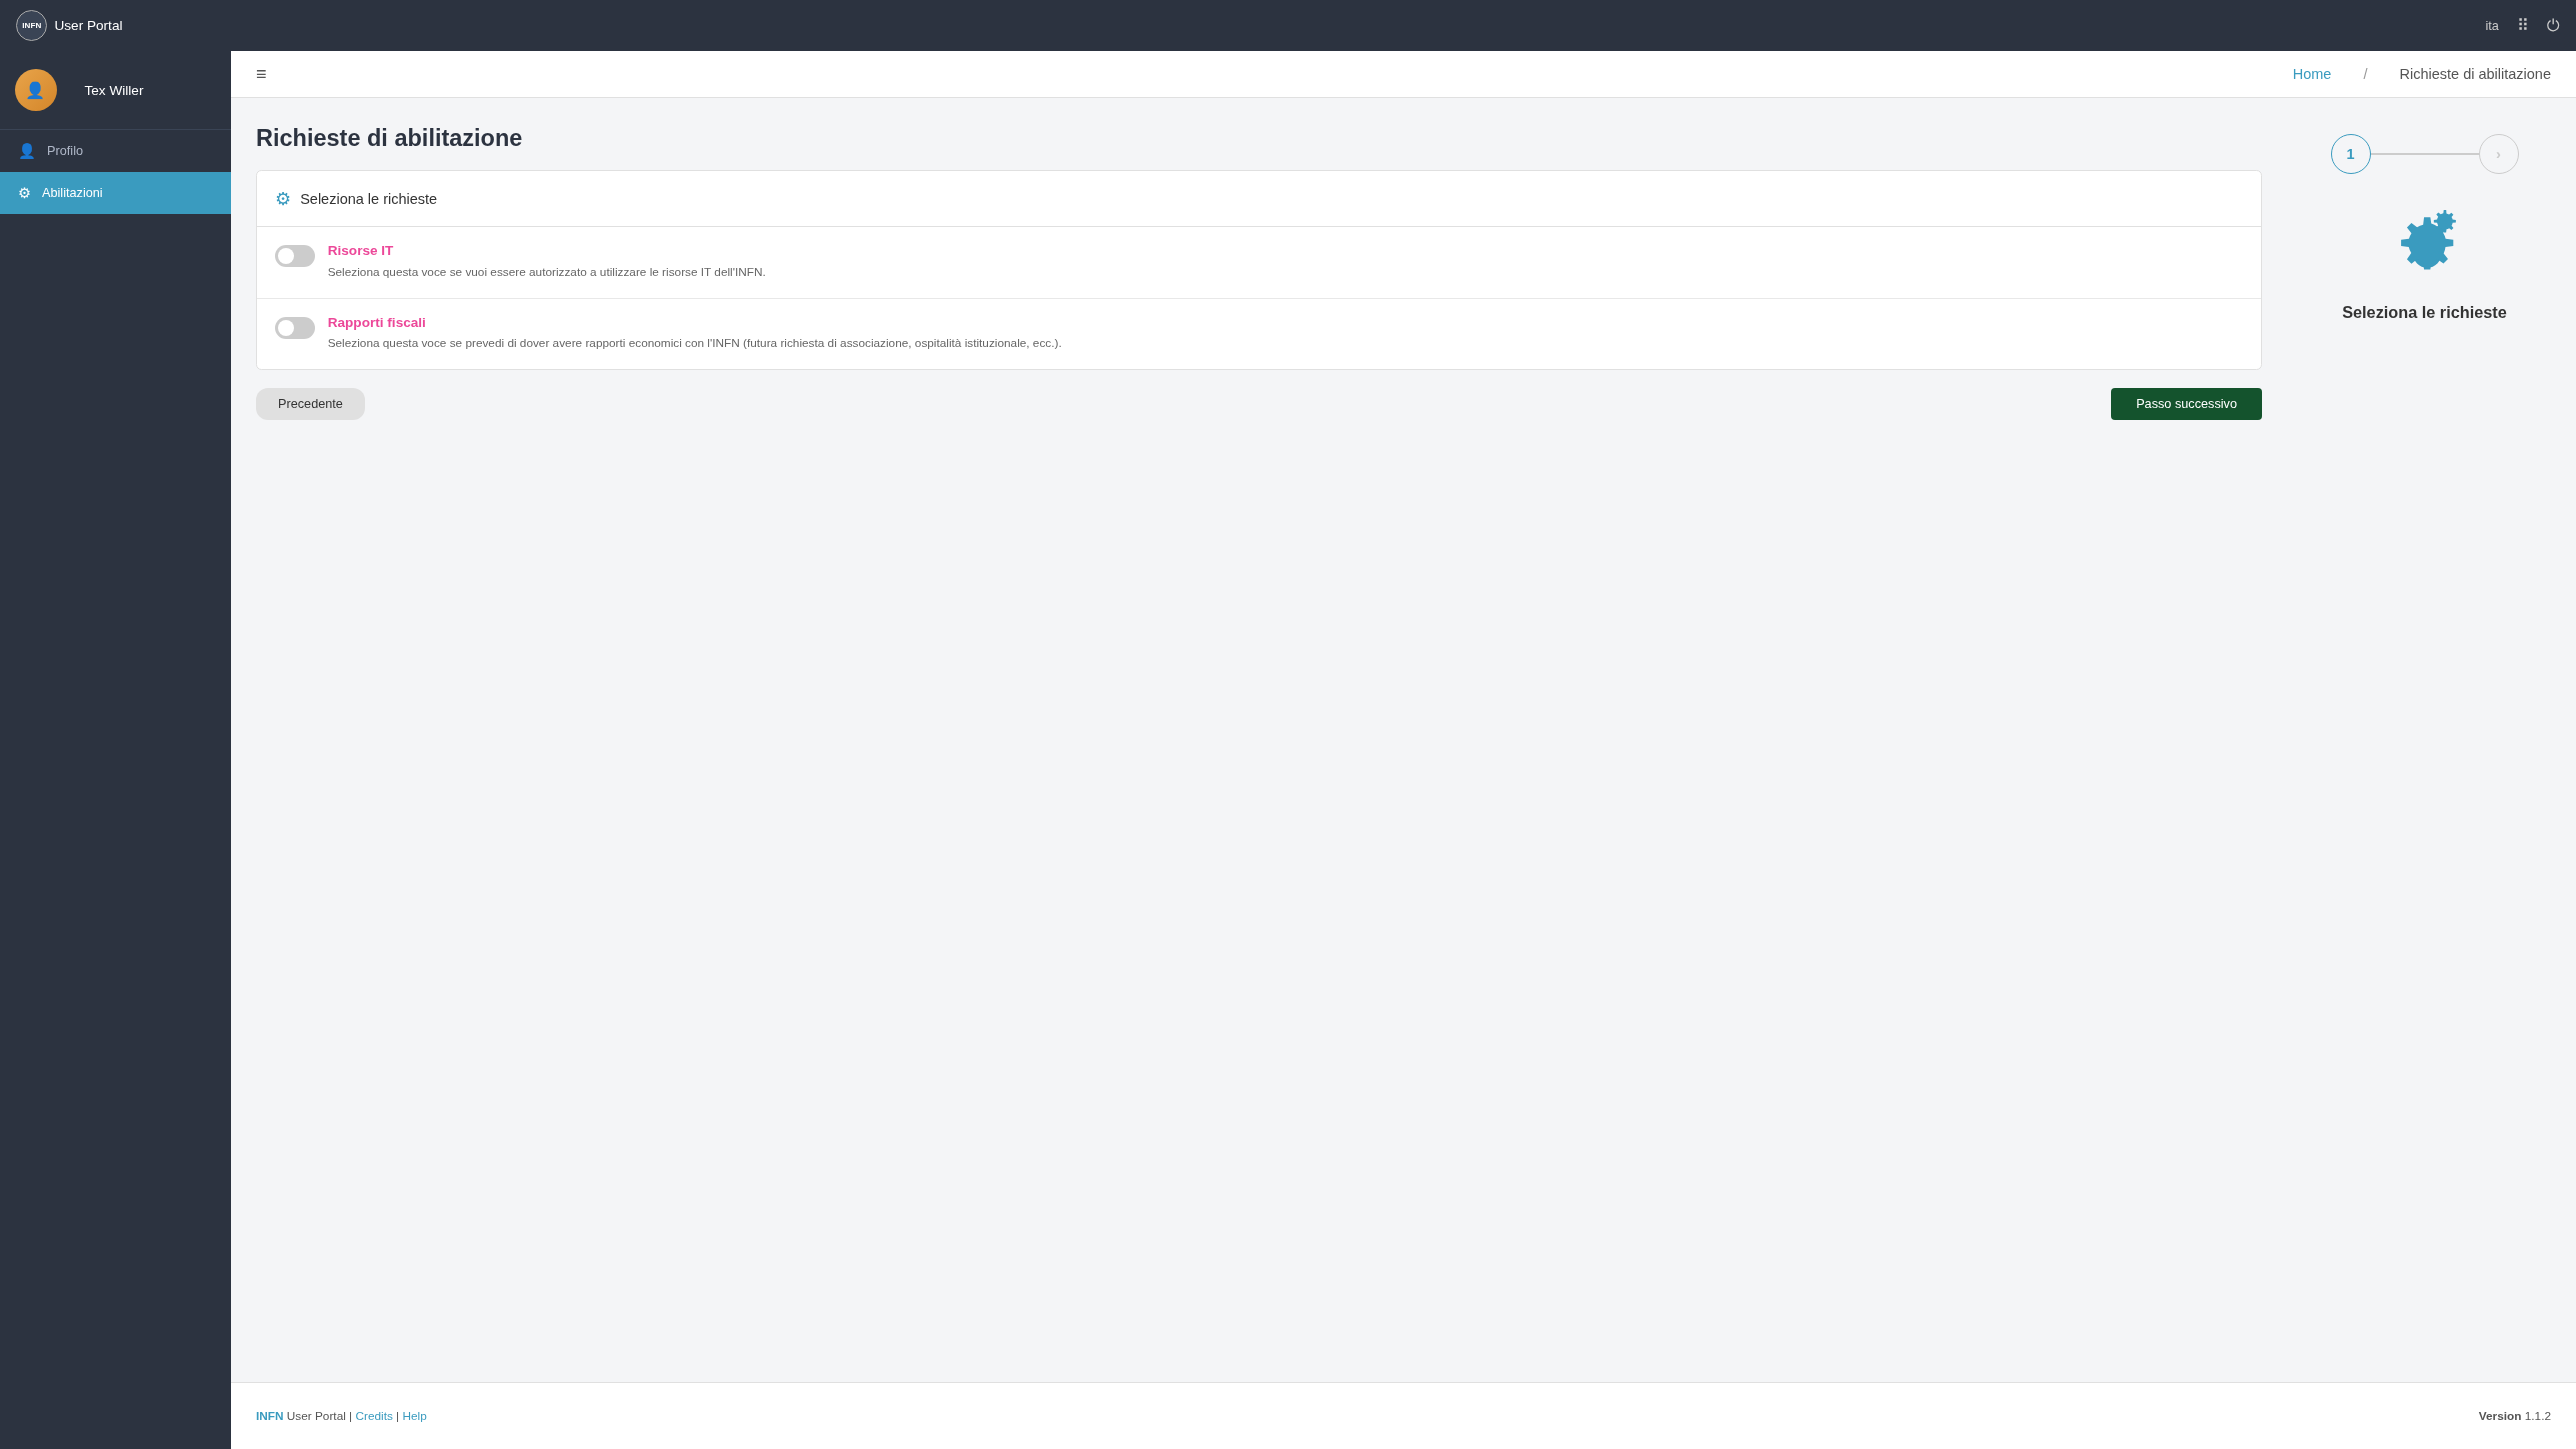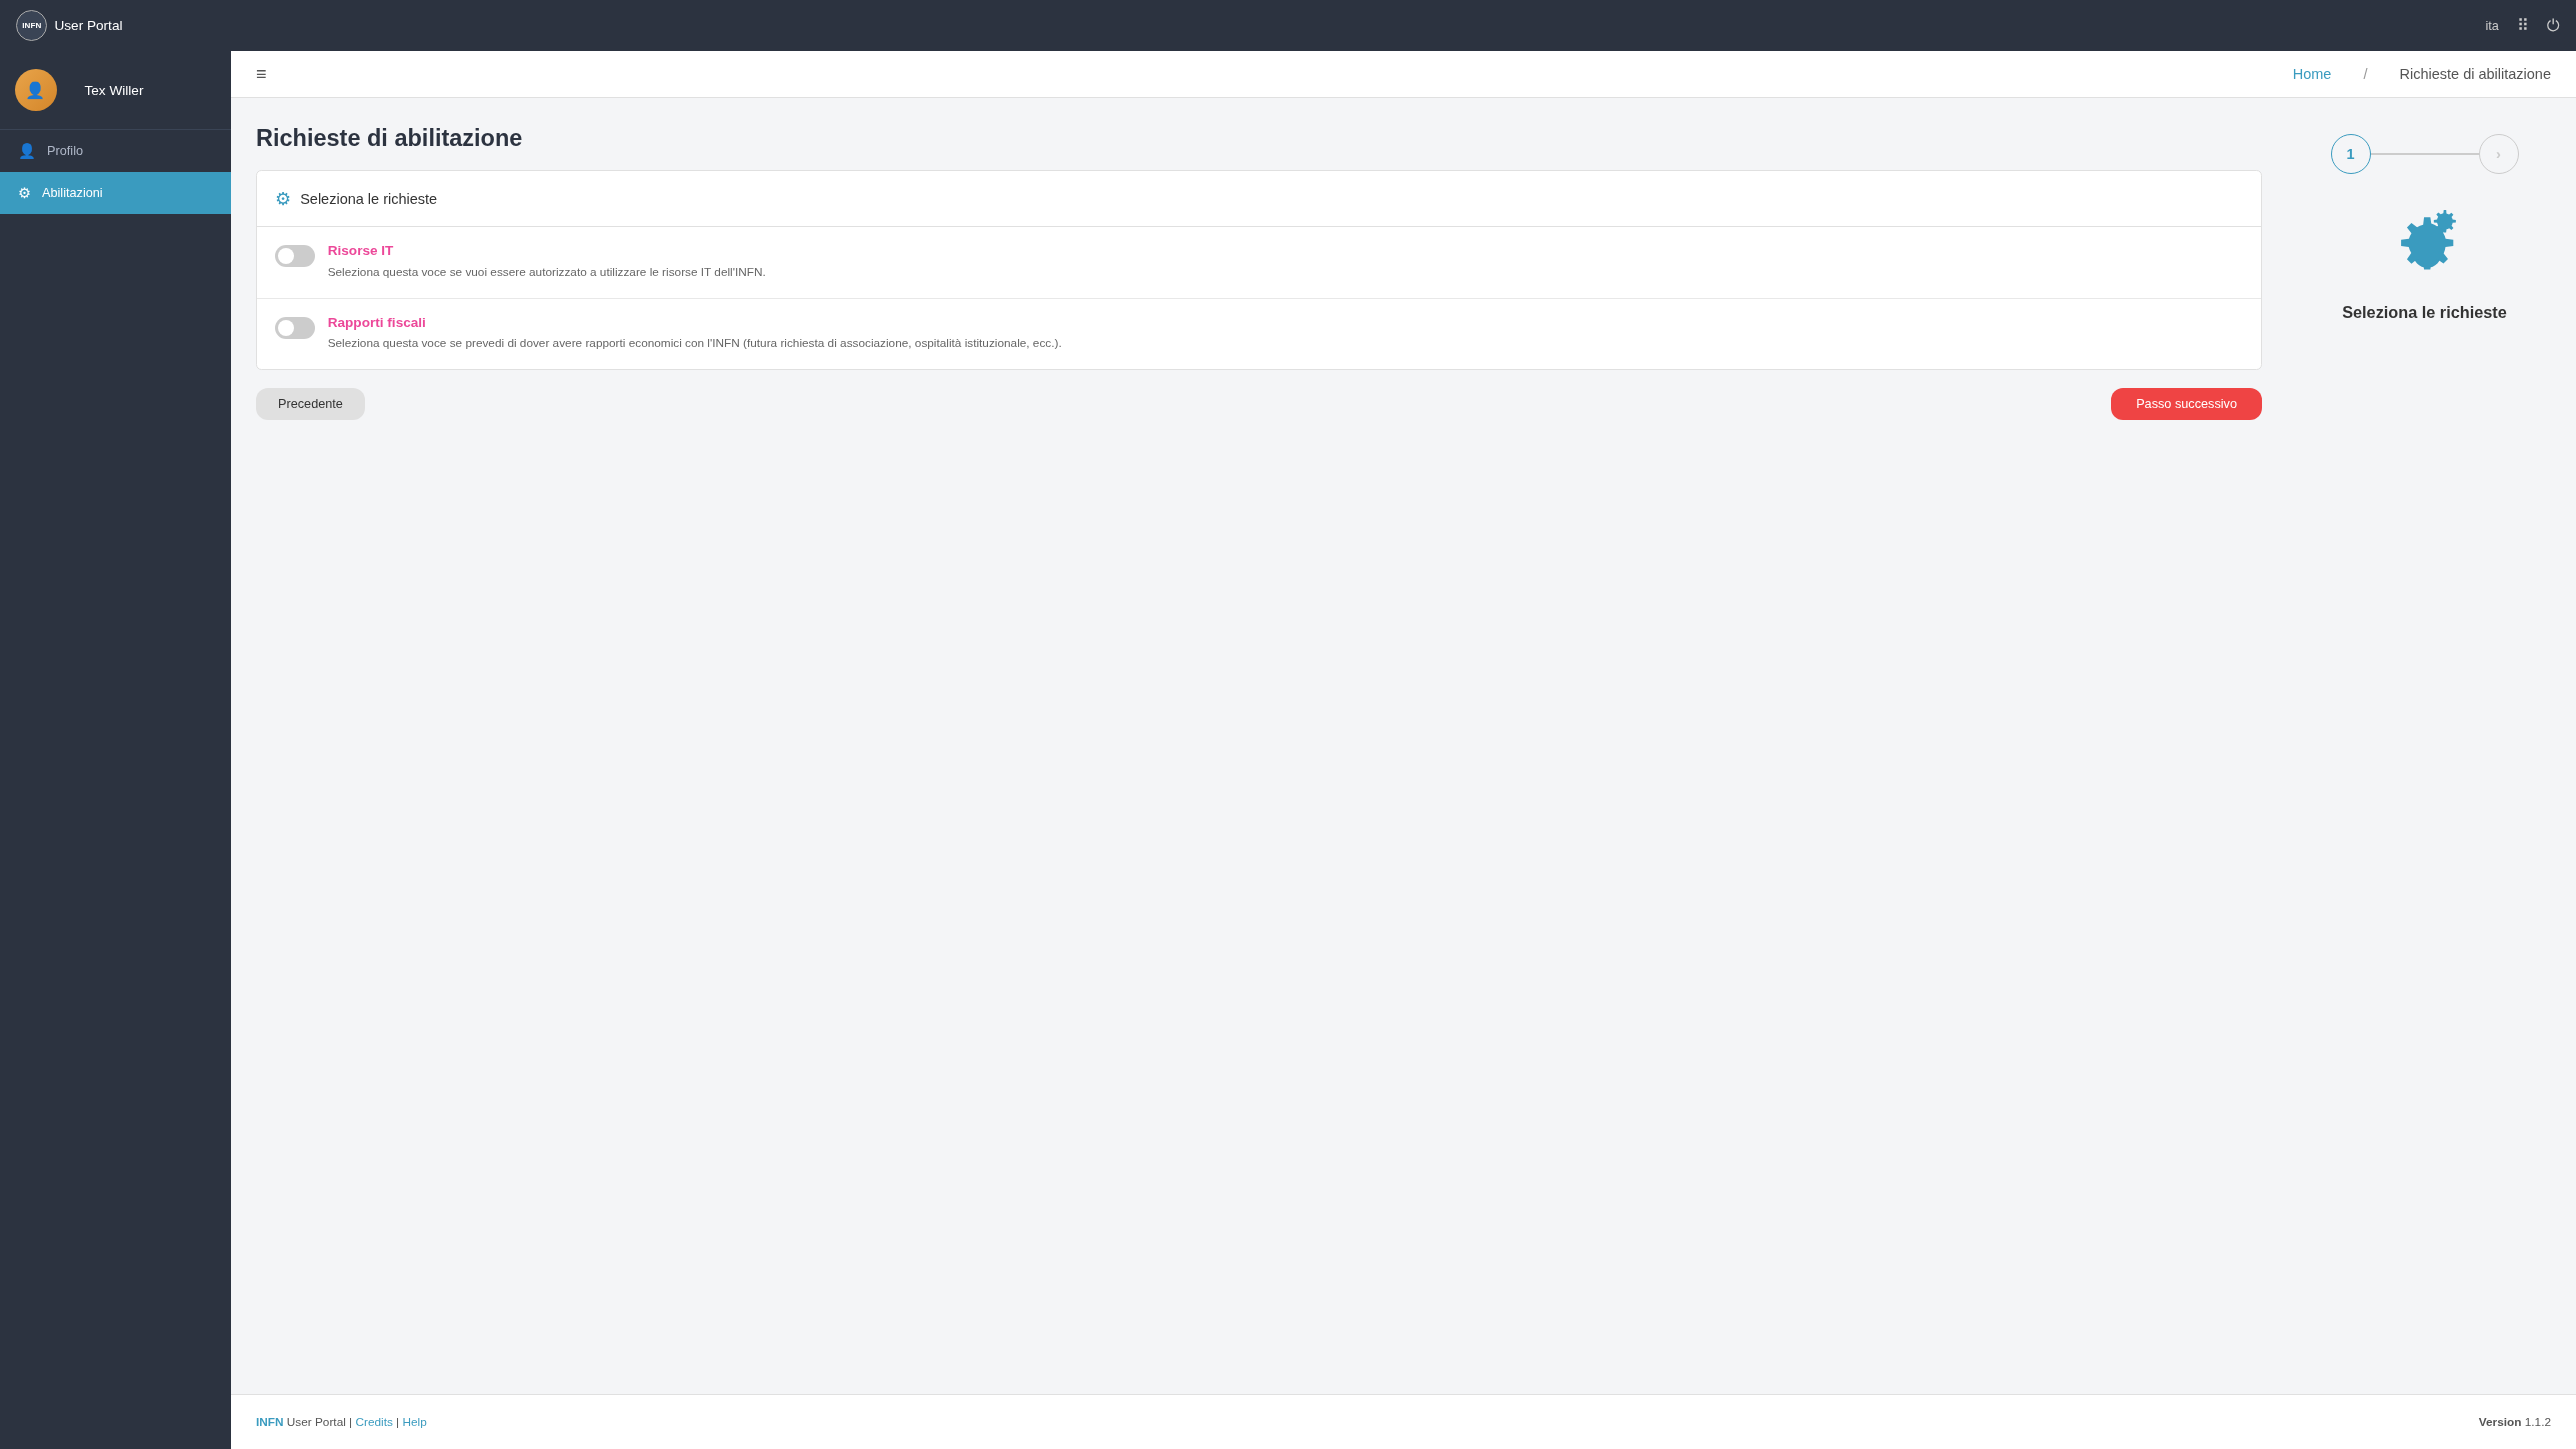--- a/index.html
+++ b/index.html
@@ -58,33 +58,33 @@
     .toggle-switch { position: relative; width: 40px; height: 22px; flex-shrink: 0; margin-top: 1.8px; }
     .toggle-switch input { opacity: 0; width: 0; height: 0; }
     .toggle-slider { position: absolute; cursor: pointer; top: 0; left: 0; right: 0; bottom: 0; background: #ccc; border-radius: 22px; transition: .3s; }
     .toggle-slider:before { position: absolute; content: ""; height: 16.3px; width: 16.3px; left: 2.7px; bottom: 2.7px; background: white; border-radius: 50%; transition: .3s; }
     input:checked + .toggle-slider { background: #3a9bbf; }
     input:checked + .toggle-slider:before { transform: translateX(18px); }
 
     
     .button-row { display: flex; justify-content: space-between; align-items: center; }
     .btn-secondary { background: #e0e0e0; color: #333; border: none; padding: 9px 22px; border-radius: 12px; font-size: 12.7px; cursor: pointer; font-weight: 500; }
-    .btn-primary { background: #ef4444; color: white; border: none; padding: 9px 25px; border-radius: 12px; font-size: 12.7px; cursor: pointer; font-weight: 500; }
+    .btn-primary { background: #14532d; color: white; border: none; padding: 9px 25px; border-radius: 4px; font-size: 12.7px; cursor: pointer; font-weight: 500; }
 
     
     .right-panel { width: 253px; flex-shrink: 0; display: flex; flex-direction: column; align-items: center; padding-top: 9px; }
     .stepper { display: flex; align-items: center; gap: 0; margin-bottom: 36px; width: 100%; justify-content: center; }
     .step-circle { width: 40px; height: 40px; border-radius: 50%; border: 1.8px solid #3a9bbf; display: flex; align-items: center; justify-content: center; color: #3a9bbf; font-size: 14.5px; font-weight: 600; }
     .step-line { flex: 1; height: 1.8px; background: #ccc; max-width: 108px; }
     .step-circle-next { width: 40px; height: 40px; border-radius: 50%; border: 1.8px solid #ccc; display: flex; align-items: center; justify-content: center; color: #ccc; font-size: 14.5px; font-weight: 600; }
     .step-icon-area { display: flex; flex-direction: column; align-items: center; gap: 18px; }
     .step-label { font-size: 16.3px; font-weight: 600; color: #333; }
 
     
-    .footer { background: white; border-top: 0.9px solid #e0e0e0; padding: 20px 25px; display: flex; align-items: center; justify-content: space-between; font-size: 11.8px; flex-shrink: 0; gap: 44px; }
+    .footer { background: white; border-top: 0.9px solid #e0e0e0; padding: 26px 25px; display: flex; align-items: center; justify-content: space-between; font-size: 11.8px; flex-shrink: 0; gap: 44px; }
     .footer-left { color: #555; }
     .footer-left .infn { color: #3a9bbf; font-weight: 700; }
     .footer-link { color: #3a9bbf; cursor: pointer; text-decoration: none; }
     .footer-right { color: #555; }
     .footer-right strong { font-weight: 600; }
   </style>
 </head>
 <body>
 
 <div class="app-wrapper">

